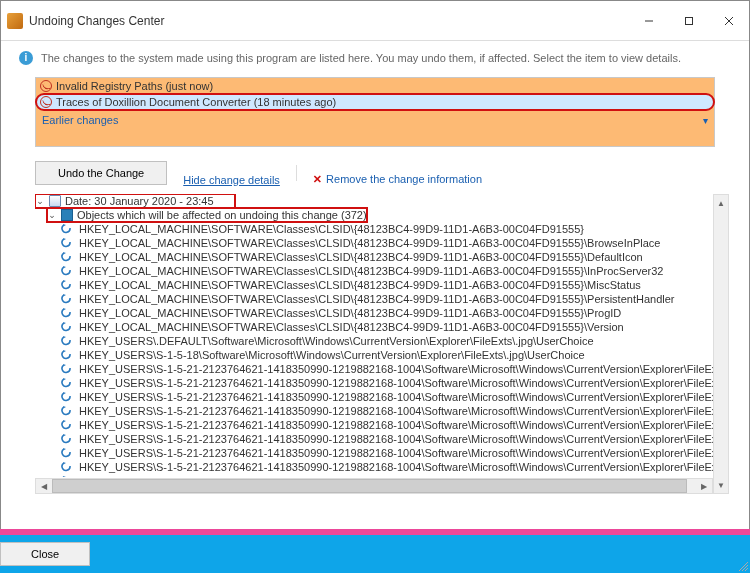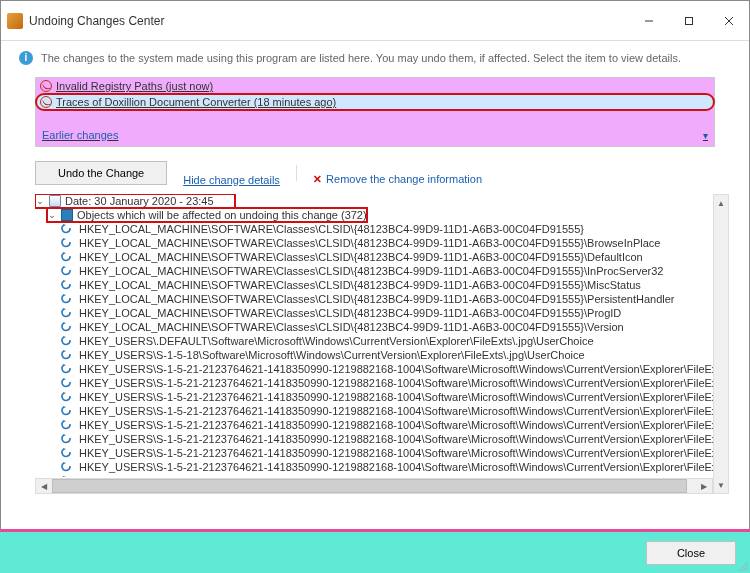--- a/index.html
+++ b/index.html
@@ -49,24 +49,23 @@
       color: #fff;
       font-weight: bold;
       text-align: center;
       line-height: 14px;
       font-size: 10px;
     }
 
     .changes-panel {
       margin: 6px 34px 10px;
       border: 1px solid #c8c8c8;
-      background: #f0abfc;
+      background: #fdba74;
       height: 70px;
       position: relative;
-      text-decoration: underline;
     }
     .change-row {
       display: flex;
       align-items: center;
       gap: 4px;
       padding: 2px 4px;
       font-size: 11px;
       cursor: pointer;
     }
     .change-row.selected { background: #CFE8FF; border-radius: 8px; }
@@ -83,21 +82,21 @@
       left:2px; top:2px;
       width:6px;height:6px;
       border:1.5px solid #c03020;
       border-top:none;border-right:none;
       border-radius:0 0 0 6px;
       transform: rotate(-20deg);
     }
     .red-hl { outline: 2px solid #d01010; outline-offset: -1px; }
     .earlier-row {
       display:flex; align-items:center;
-      padding: 19px 6px;
+      padding: 4px 6px;
       color: #1a5fb0;
       cursor:pointer;
       font-size:11px;
     }
     .earlier-row .caret {
       margin-left:auto;
       font-size:10px;
       color:#1a5fb0;
     }
 
@@ -171,22 +170,22 @@
     }
     .reg-ico{
       width:12px;height:12px;flex:none;
       position:relative;
     }
     .reg-ico svg{width:12px;height:12px;display:block;}
 
     .footer{
       position:absolute; left:0; right:0; bottom:0;
       height:44px;
-      background:#5eead4;border-top:3px solid #ec4899;
-      display:flex;align-items:center;justify-content:flex-end;
+      background:#0ea5e9;border-top:6px solid #ec4899;
+      display:flex;align-items:center;justify-content:flex-start;
       padding-right:14px;
     }
 
     .corner-grip{
       position:absolute;right:2px;bottom:2px;
       width:12px;height:12px;
       background:
         linear-gradient(135deg,transparent 60%,#aaa 60%,#aaa 65%,transparent 65%),
         linear-gradient(135deg,transparent 72%,#aaa 72%,#aaa 77%,transparent 77%),
         linear-gradient(135deg,transparent 84%,#aaa 84%,#aaa 89%,transparent 89%);

